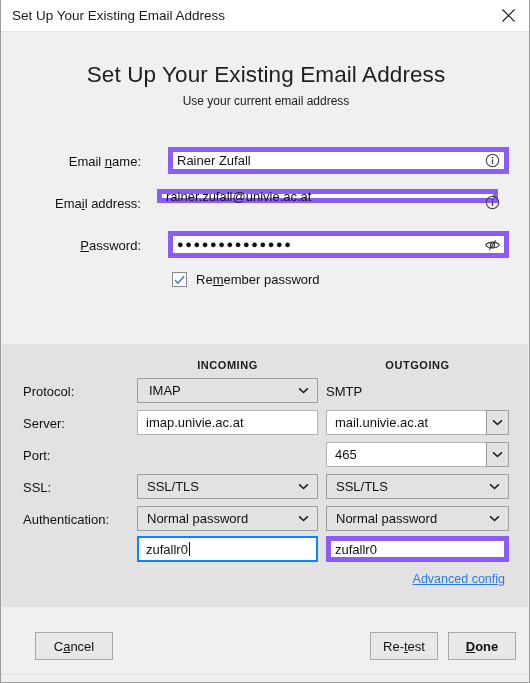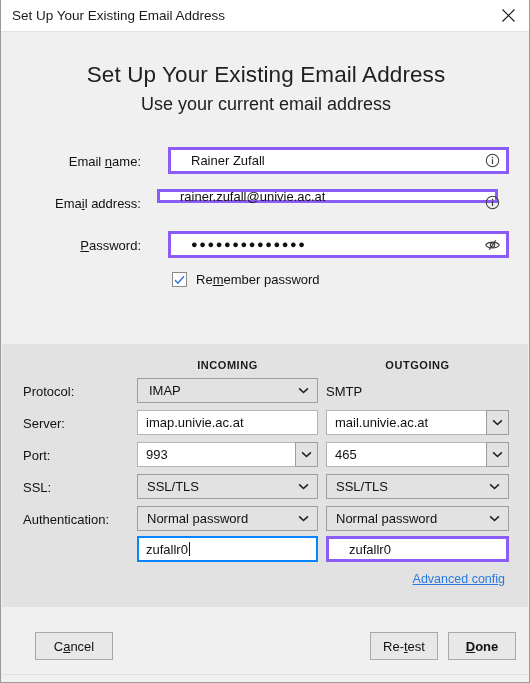--- a/index.html
+++ b/index.html
@@ -45,40 +45,40 @@
   
   #hdr-title {
     position: absolute; left: 0; top: 62px; width: 530px;
     text-align: center;
     font-size: 22.5px; font-weight: 400; color: #202020;
     letter-spacing: .1px;
   }
   #hdr-sub {
     position: absolute; left: 0; top: 94px; width: 530px;
     text-align: center;
-    font-size: 18px; color: #202020;
+    font-size: 12px; color: #202020;
   }
 
   
   .lbl {
     position: absolute;
     font-size: 13px; color: #111111;
     text-align: right;
     white-space: nowrap;
   }
   .lbl u { text-decoration: underline; }
 
   .txtinput {
     position: absolute;
     background: #ffffff;
-    border: 3px solid #8b5cf6;
+    border: 5px solid #8b5cf6;
     font-family: "Liberation Sans", sans-serif;
     font-size: 13px;
     color: #111111;
-    padding: 0 20px;
+    padding: 0 4px;
     line-height: 1;
     display: flex; align-items: center;
   }
   .txtinput.focused {
     border: 2px solid #0a84ff;
     padding: 0 7px;
   }
   .caret {
     display: inline-block;
     width: 1px; height: 14px;
@@ -279,28 +279,20 @@
   <div class="combo" style="left:325px; top:410px; width:183px;">
     <span>mail.univie.ac.at</span>
     <span class="cbtn">
       <svg width="11" height="7" viewBox="0 0 12 8">
           <path d="M1 1.5 L6 6.3 L11 1.5" fill="none" stroke="#202020" stroke-width="1.8"></path>
         </svg>
     </span>
   </div>
 
   <div class="lbl" style="left:0px; top:448px; width:110px; text-align:left; padding-left:22px;">Port:</div>
-  <div class="combo" style="left:136px; top:442px; width:181px;">
-    <span>993</span>
-    <span class="cbtn">
-      <svg width="11" height="7" viewBox="0 0 12 8">
-          <path d="M1 1.5 L6 6.3 L11 1.5" fill="none" stroke="#202020" stroke-width="1.8"></path>
-        </svg>
-    </span>
-  </div>
   <div class="combo" style="left:325px; top:442px; width:183px;">
     <span>465</span>
     <span class="cbtn">
       <svg width="11" height="7" viewBox="0 0 12 8">
           <path d="M1 1.5 L6 6.3 L11 1.5" fill="none" stroke="#202020" stroke-width="1.8"></path>
         </svg>
     </span>
   </div>
 
   <div class="lbl" style="left:0px; top:480px; width:110px; text-align:left; padding-left:22px;">SSL:</div>

